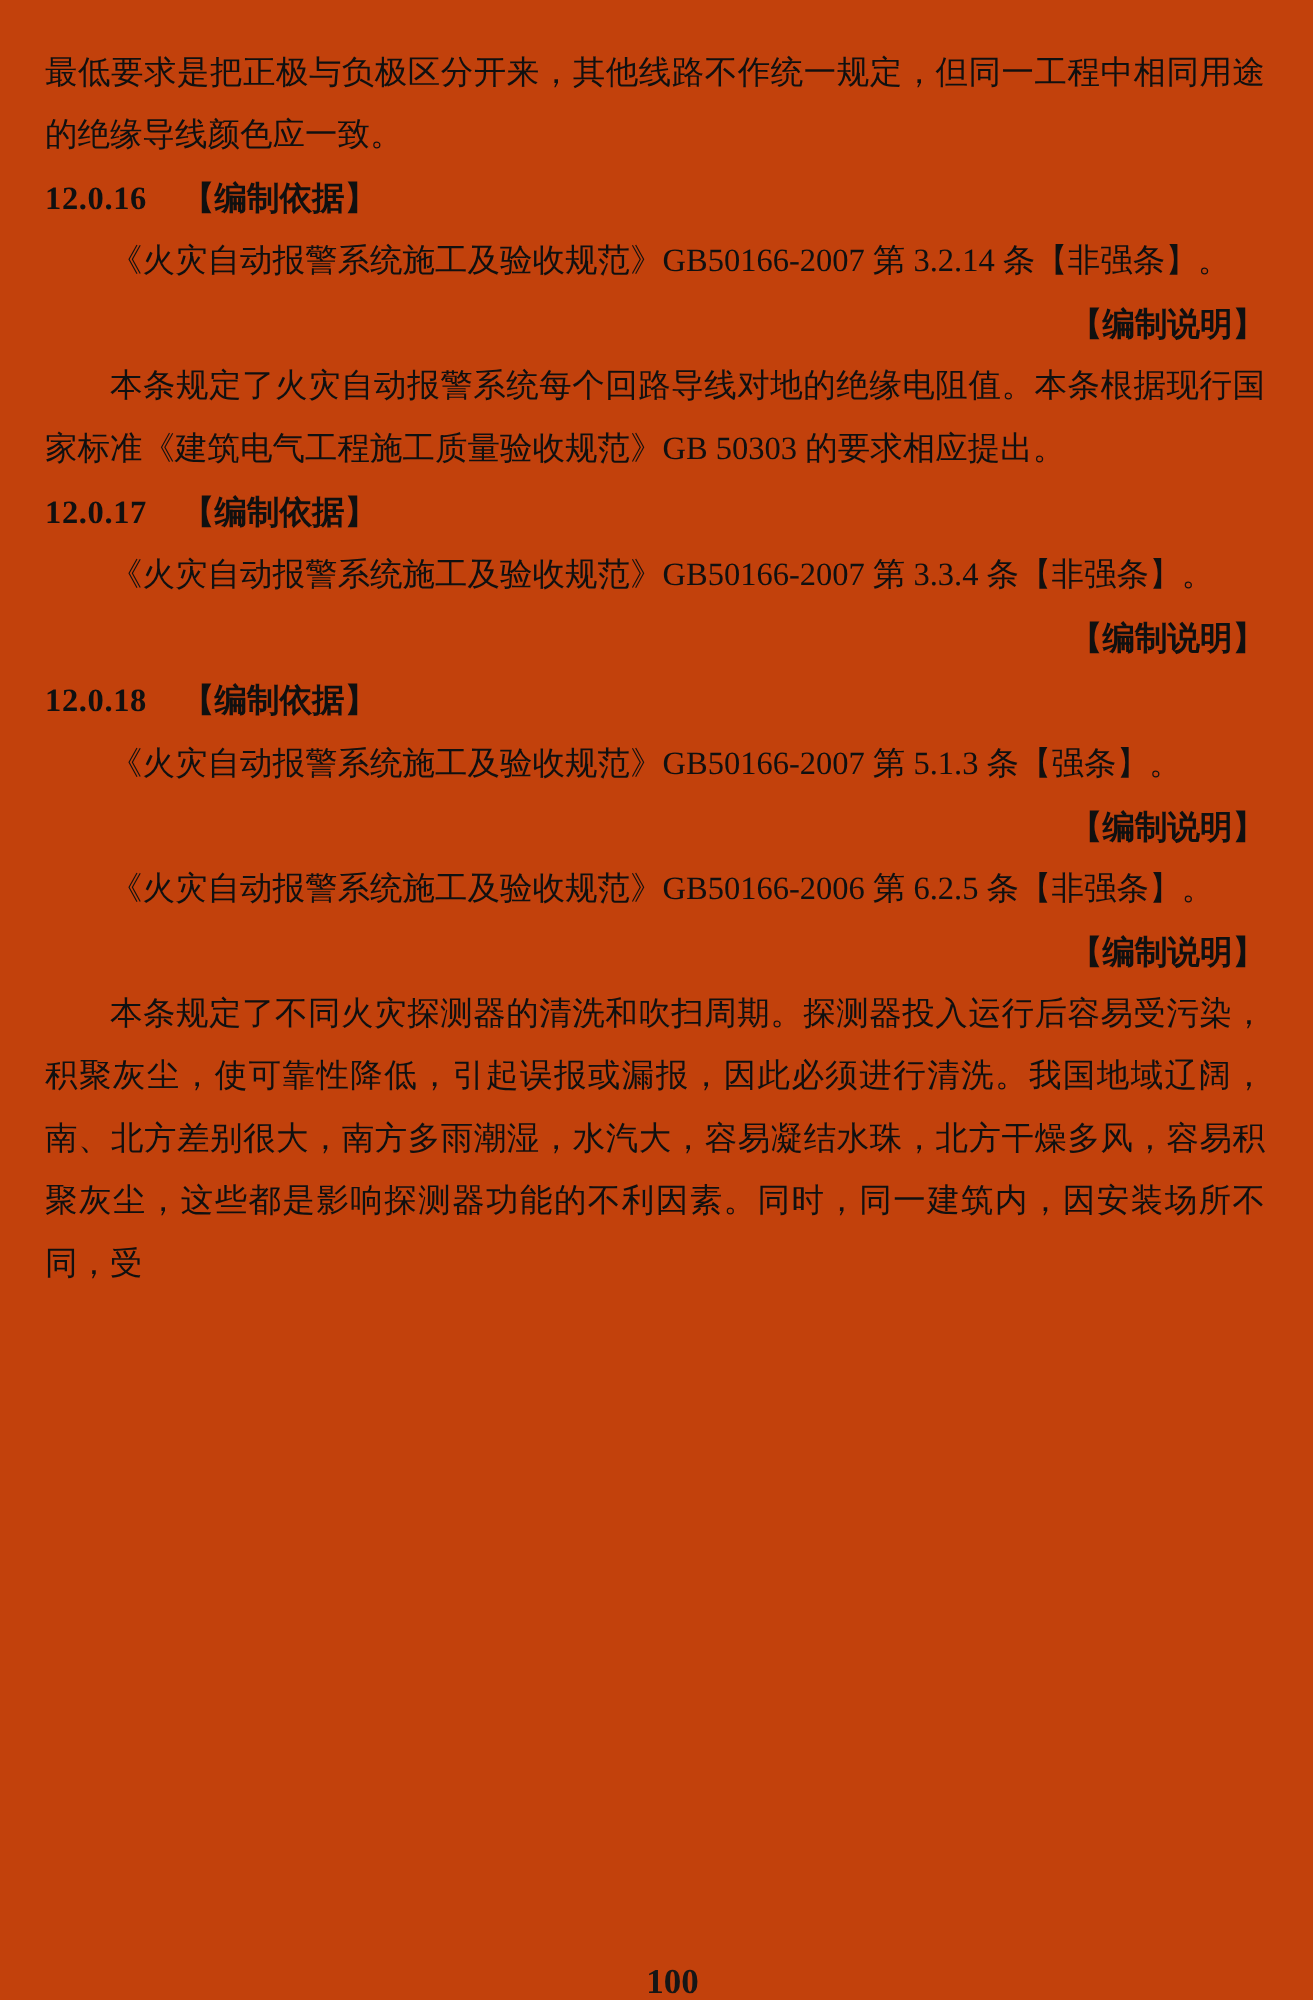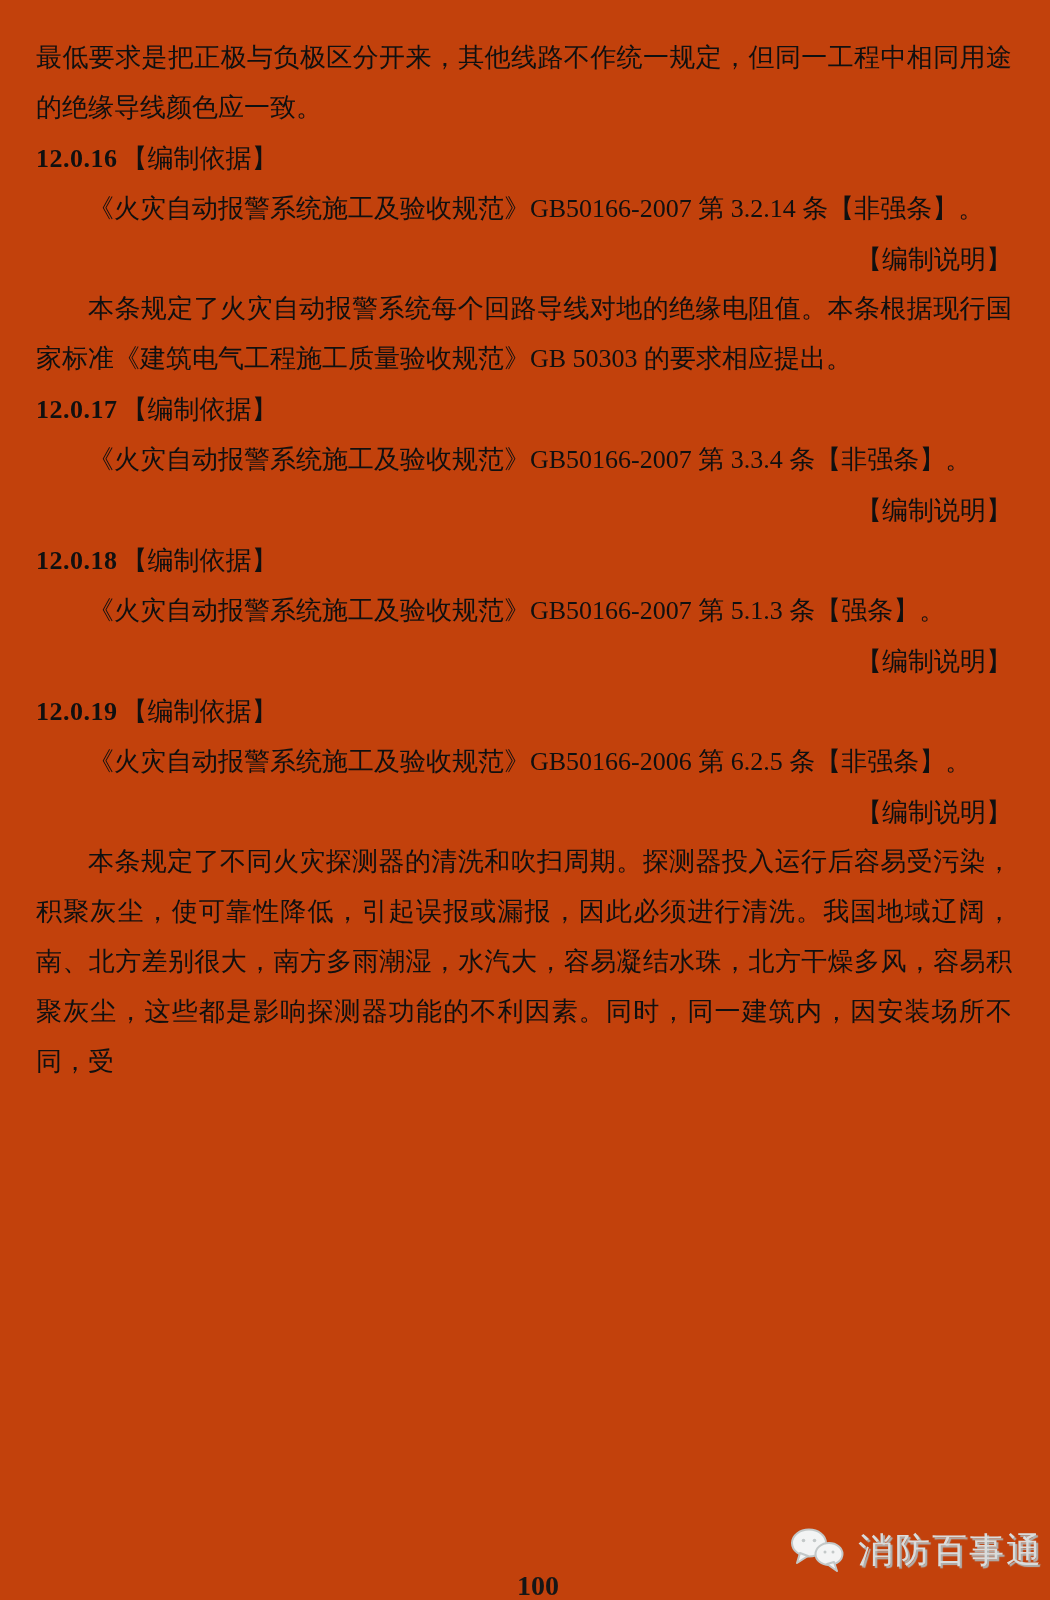--- a/index.html
+++ b/index.html
@@ -24,24 +24,24 @@
     text-justify: inter-ideograph;
   }
   .content p { margin: 0; }
   .para { text-align: justify; }
   .indent { text-indent: 2em; }
   .heading { font-weight: normal; }
   .sec-num {
     font-family: "Liberation Serif", "DejaVu Serif", serif;
     font-weight: 600;
     letter-spacing: 0.5px;
-    margin-right: 4px;
+    margin-right: 28px;
   }
   .sec-label, .subheading {
-    font-weight: normal;
+    font-weight: bold;
     font-family: "Liberation Sans", "DejaVu Sans", sans-serif;
   }
   .subheading { text-align: right; }
   .page-number {
     position: absolute;
     left: 0;
     right: 0;
     top: 1570px;
     text-align: center;
     font-size: 28px;
@@ -81,41 +81,21 @@
     <p class="para indent">本条规定了火灾自动报警系统每个回路导线对地的绝缘电阻值。本条根据现行国家标准《建筑电气工程施工质量验收规范》GB 50303 的要求相应提出。</p>
 
     <p class="para heading"><span class="sec-num">12.0.17</span><span class="sec-label">【编制依据】</span></p>
     <p class="para indent">《火灾自动报警系统施工及验收规范》GB50166-2007 第 3.3.4 条【非强条】。</p>
     <p class="para subheading">【编制说明】</p>
 
     <p class="para heading"><span class="sec-num">12.0.18</span><span class="sec-label">【编制依据】</span></p>
     <p class="para indent">《火灾自动报警系统施工及验收规范》GB50166-2007 第 5.1.3 条【强条】。</p>
     <p class="para subheading">【编制说明】</p>
 
-    <p class="para heading"><span class="sec-num">12.0.19</span><span class="sec-label">【编制依据】</span></p>
     <p class="para indent">《火灾自动报警系统施工及验收规范》GB50166-2006 第 6.2.5 条【非强条】。</p>
     <p class="para subheading">【编制说明】</p>
     <p class="para indent">本条规定了不同火灾探测器的清洗和吹扫周期。探测器投入运行后容易受污染，积聚灰尘，使可靠性降低，引起误报或漏报，因此必须进行清洗。我国地域辽阔，南、北方差别很大，南方多雨潮湿，水汽大，容易凝结水珠，北方干燥多风，容易积聚灰尘，这些都是影响探测器功能的不利因素。同时，同一建筑内，因安装场所不同，受</p>
 
   </div>
 
-  <div class="watermark">
-    <span class="wm-icon">
-      <svg width="58" height="48" viewBox="0 0 58 48">
-        <g fill="#f3f4f4" stroke="#c3c8c8" stroke-width="2">
-          <ellipse cx="21" cy="17" rx="17" ry="13.5"></ellipse>
-          <path d="M12 27 L9 37 L20 30 Z" stroke-linejoin="round"></path>
-          <ellipse cx="41" cy="28" rx="13.5" ry="11"></ellipse>
-          <path d="M46 36 L49 45 L39 38 Z" stroke-linejoin="round"></path>
-        </g>
-        <g fill="#c3c8c8">
-          <circle cx="15.5" cy="14.5" r="1.8"></circle>
-          <circle cx="26.5" cy="14.5" r="1.8"></circle>
-          <circle cx="37" cy="26" r="1.5"></circle>
-          <circle cx="45" cy="26" r="1.5"></circle>
-        </g>
-      </svg>
-    </span>
-    <span class="wm-text">消防百事通</span>
-  </div>
 
   <div class="page-number">100</div>
 </div>
 
 </body></html>

